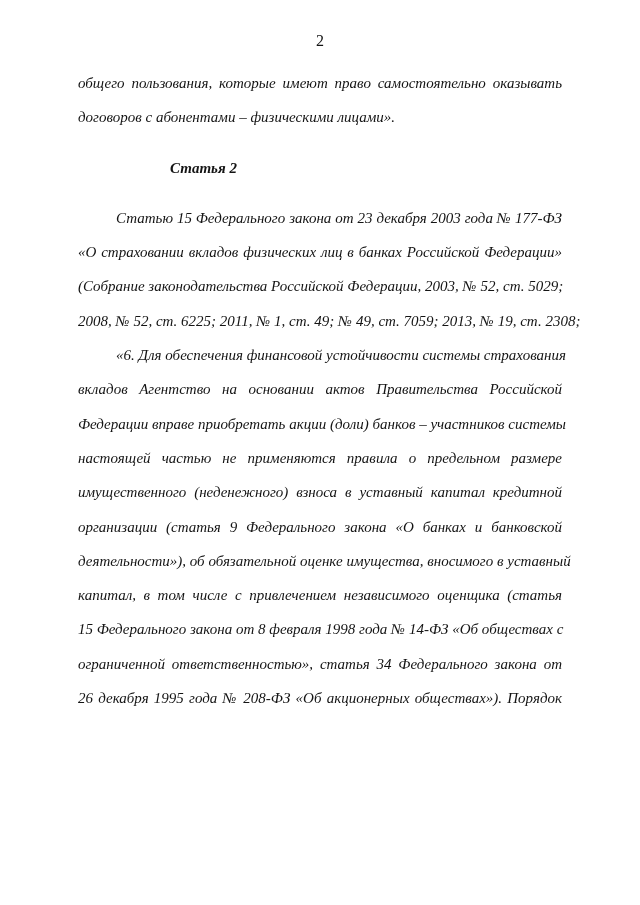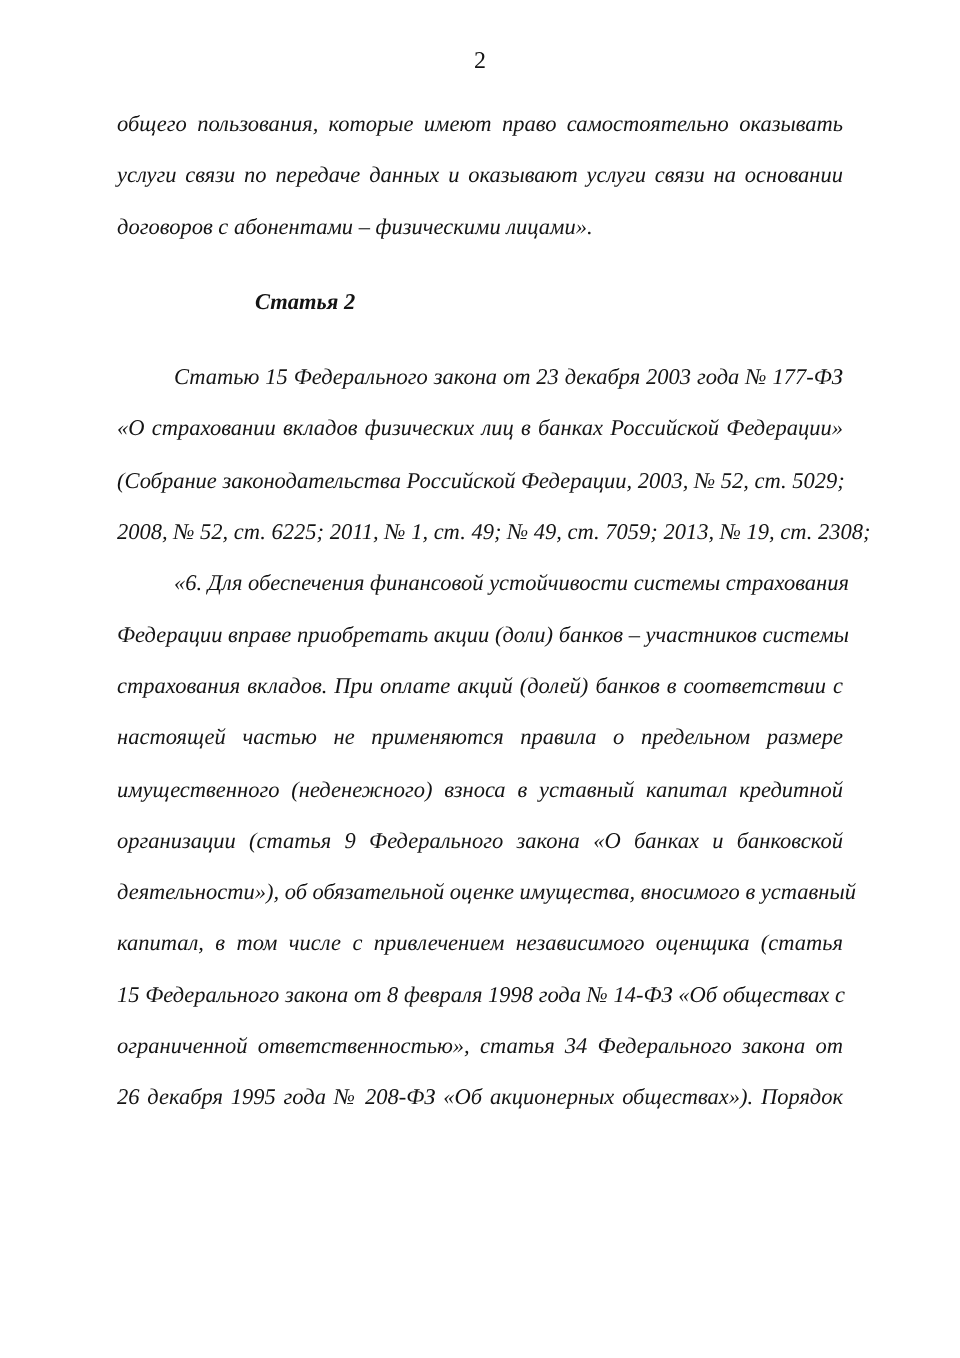--- a/index.html
+++ b/index.html
@@ -59,37 +59,36 @@
   </style>
 </head>
 <body>
 
 <div class="page-number">2</div>
 
 <div class="body-text">
 
   <div class="para">
     <span class="line">общего пользования, которые имеют право самостоятельно оказывать</span>
-    <span class="line">услуги связи по передаче данных и оказывают услуги связи на основании</span>
     <span class="line last">договоров с абонентами – физическими лицами».</span>
   </div>
 
   <div class="heading line last first">Статья 2</div>
 
   <div class="para">
     <span class="line first">Статью 15 Федерального закона от 23 декабря 2003 года № 177-ФЗ</span>
     <span class="line">«О страховании вкладов физических лиц в банках Российской Федерации»</span>
     <span class="line">(Собрание законодательства Российской Федерации, 2003, № 52, ст. 5029;</span>
     <span class="line">2008, № 52, ст. 6225; 2011, № 1, ст. 49; № 49, ст. 7059; 2013, № 19, ст. 2308;</span>
   </div>
 
   <div class="para">
     <span class="line first">«6. Для обеспечения финансовой устойчивости системы страхования</span>
+    <span class="line">вкладов Агентство на основании актов Правительства Российской</span>
     <span class="line">Федерации вправе приобретать акции (доли) банков – участников системы</span>
-    <span class="line">страхования вкладов. При оплате акций (долей) банков в соответствии с</span>
     <span class="line">настоящей частью не применяются правила о предельном размере</span>
     <span class="line">имущественного (неденежного) взноса в уставный капитал кредитной</span>
     <span class="line">организации (статья 9 Федерального закона «О банках и банковской</span>
     <span class="line">деятельности»), об обязательной оценке имущества, вносимого в уставный</span>
     <span class="line">капитал, в том числе с привлечением независимого оценщика (статья</span>
     <span class="line">15 Федерального закона от 8 февраля 1998 года № 14-ФЗ «Об обществах с</span>
     <span class="line">ограниченной ответственностью», статья 34 Федерального закона от</span>
     <span class="line">26 декабря 1995 года № 208-ФЗ «Об акционерных обществах»). Порядок</span>
   </div>
 

